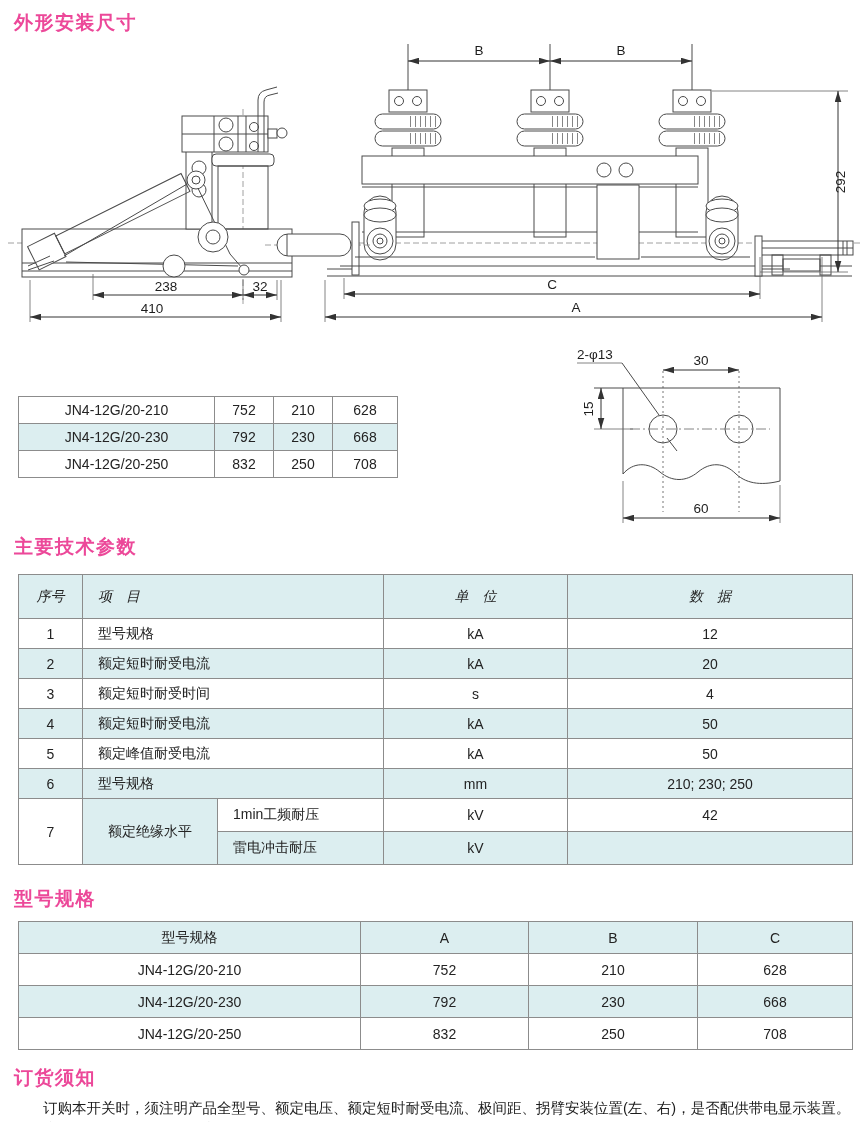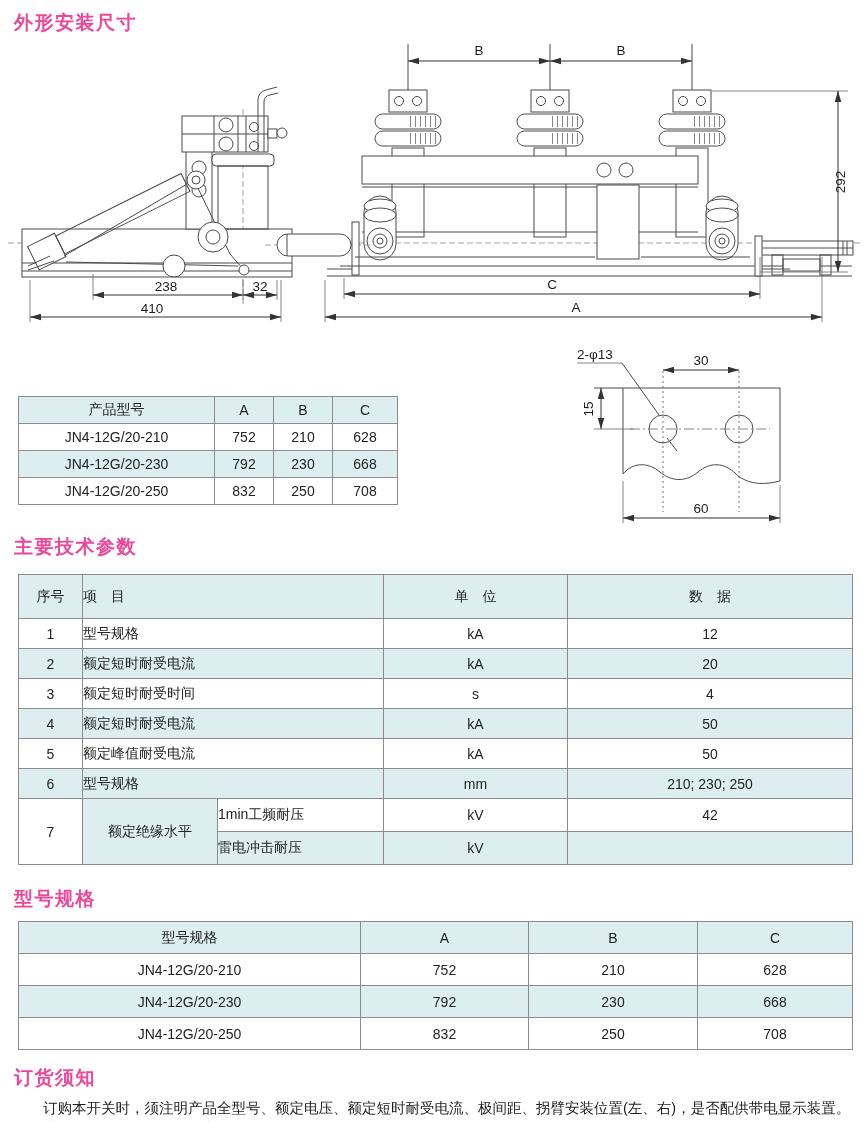--- a/index.html
+++ b/index.html
@@ -16,24 +16,24 @@
   #t-models{margin:21px 0 0 14px;}
   #t-order{margin:15px 0 0 14px;}
   .fig-zone{position:relative;height:494px;}
   .fig-zone svg.main{position:absolute;left:0;top:0;}
   .tbl{border-collapse:collapse;table-layout:fixed;font-size:14px;color:#232323;}
   .tbl td{border:1px solid #8c8c8c;text-align:center;padding:0;overflow:hidden;}
   .bgb{background:#dceef0;}
   .t1{position:absolute;left:18px;top:360px;width:379px;}
   .t1 tr{height:27px;}
   .t2{margin:14px 0 0 18px;width:834px;}
-  .t2 tr.hd{height:44px;}
+  .t2 tr.hd{height:44px;font-style:italic;}
   .t2 tr.r{height:30px;}
   .t2 tr.r7{height:33px;}
-  .t2 td.item{text-align:left;}
+  .t2 td.item{text-align:left;padding-left:15px;}
   .t3{margin:9px 0 0 18px;width:834px;}
   .t3 tr{height:32px;}
   .note{margin:7px 14px 0 14px;font-size:14.5px;line-height:1.45;text-indent:2em;color:#1c1c1c;}
   
   .ln{stroke:#4a4a4a;stroke-width:1;fill:none;}
   .lnw{stroke:#4a4a4a;stroke-width:1;fill:#fff;}
   .dim{stroke:#333;stroke-width:1;fill:none;}
   .ext{stroke:#666;stroke-width:0.8;fill:none;}
   .cl{stroke:#888;stroke-width:0.8;fill:none;stroke-dasharray:6 3;}
   .dot{stroke:#666;stroke-width:0.9;fill:none;stroke-dasharray:2 3;}
@@ -231,26 +231,20 @@
   </svg>
 
   <table class="tbl t1">
     <colgroup>
         <col style="width:196px">
         <col style="width:59px">
         <col style="width:59px">
         <col style="width:65px">
       </colgroup>
     <tbody>
-      <tr class="bgb">
-        <td>产品型号</td>
-        <td>A</td>
-        <td>B</td>
-        <td>C</td>
-      </tr>
       <tr>
         <td>JN4-12G/20-210</td>
         <td>752</td>
         <td>210</td>
         <td>628</td>
       </tr>
       <tr class="bgb">
         <td>JN4-12G/20-230</td>
         <td>792</td>
         <td>230</td>

